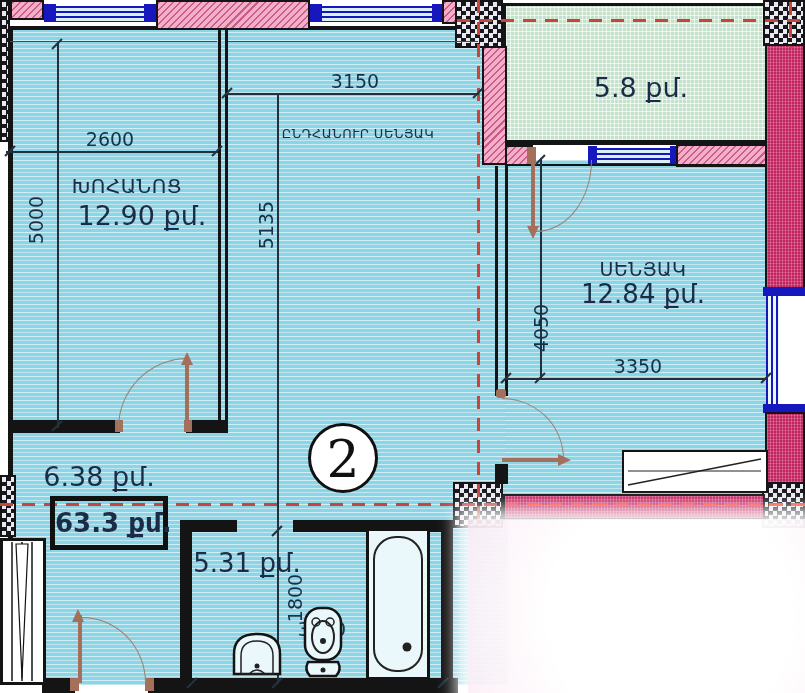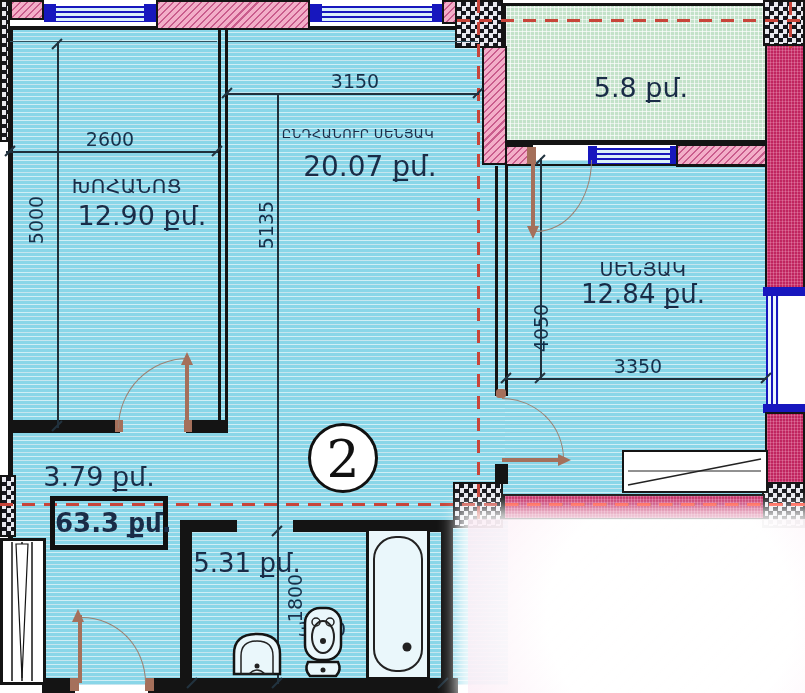--- a/index.html
+++ b/index.html
@@ -220,27 +220,26 @@
       <circle cx="23" cy="64" r="2.5" fill="#222"></circle>
     </svg>
   </div>
 
   <div class="abs fade" style="left:468px;top:519px;width:337px;height:174px"></div>
 
   <div class="abs lbl" style="left:27px;top:174px;width:200px;font-size:20px;letter-spacing:.5px">ԽՈՀԱՆՈՑ</div>
   <div class="abs lbl" style="left:42px;top:200px;width:200px;font-size:27px">12.90 քմ.</div>
 
   <div class="abs lbl" style="left:253px;top:126px;width:210px;font-size:13px;letter-spacing:.5px">ԸՆԴՀԱՆՈՒՐ ՍԵՆՅԱԿ</div>
-  <div class="abs lbl" style="left:285px;top:150px;width:170px;font-size:28px">20.07 քմ.</div>
 
   <div class="abs lbl" style="left:563px;top:258px;width:160px;font-size:19px;letter-spacing:.5px">ՍԵՆՅԱԿ</div>
   <div class="abs lbl" style="left:558px;top:279px;width:170px;font-size:26px">12.84 քմ.</div>
 
   <div class="abs lbl" style="left:561px;top:72px;width:160px;font-size:27px">5.8 քմ.</div>
-  <div class="abs lbl" style="left:19px;top:461px;width:160px;font-size:27px">3.79 քմ.</div>
+  <div class="abs lbl" style="left:19px;top:461px;width:160px;font-size:27px">6.38 քմ.</div>
   <div class="abs lbl" style="left:167px;top:548px;width:160px;font-size:26px">5.31 քմ.</div>
 
   <div class="abs total" style="left:50px;top:496px;width:118px;height:54px">
     <span class="lbl" style="font-size:26px;line-height:44px;font-weight:600">63.3 քմ.</span>
   </div>
 
   <div class="abs circ" style="left:308px;top:423px;width:70px;height:70px;font-size:52px;line-height:66px">2</div>
 
 </div>
 

